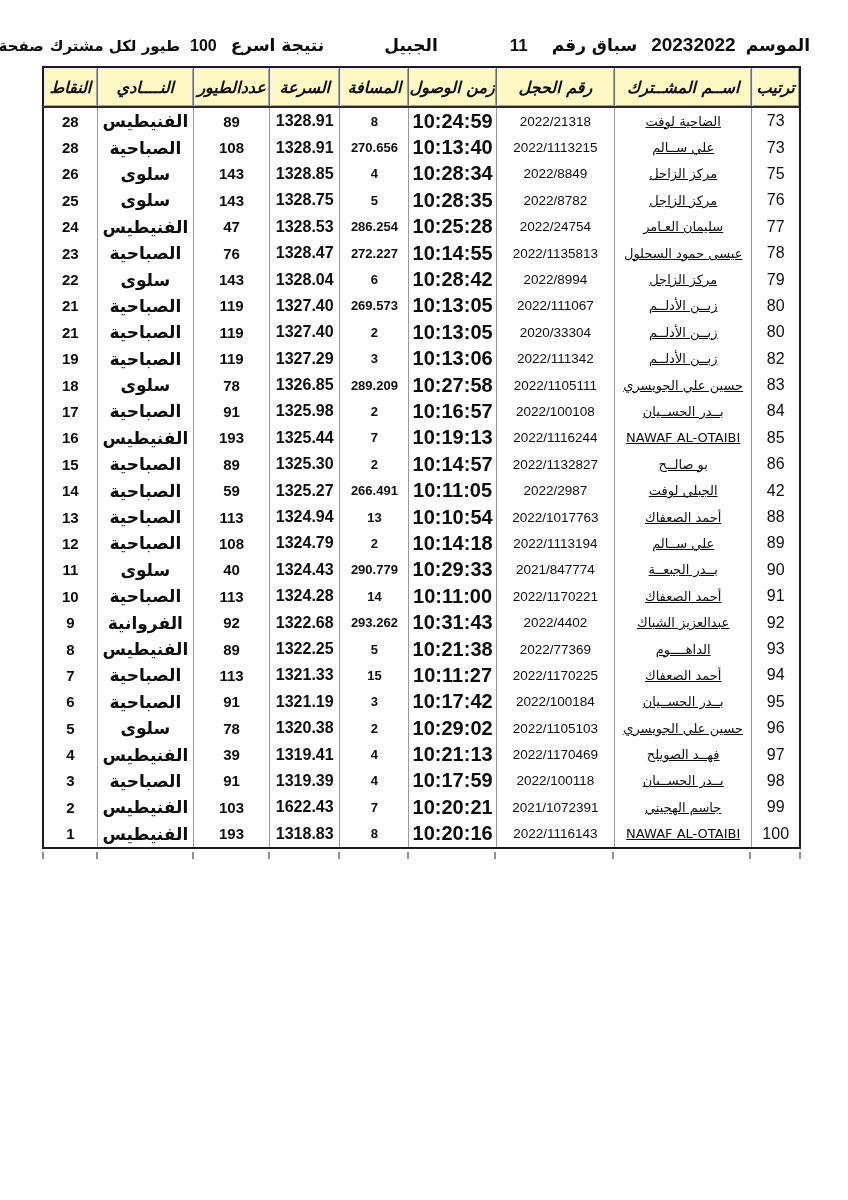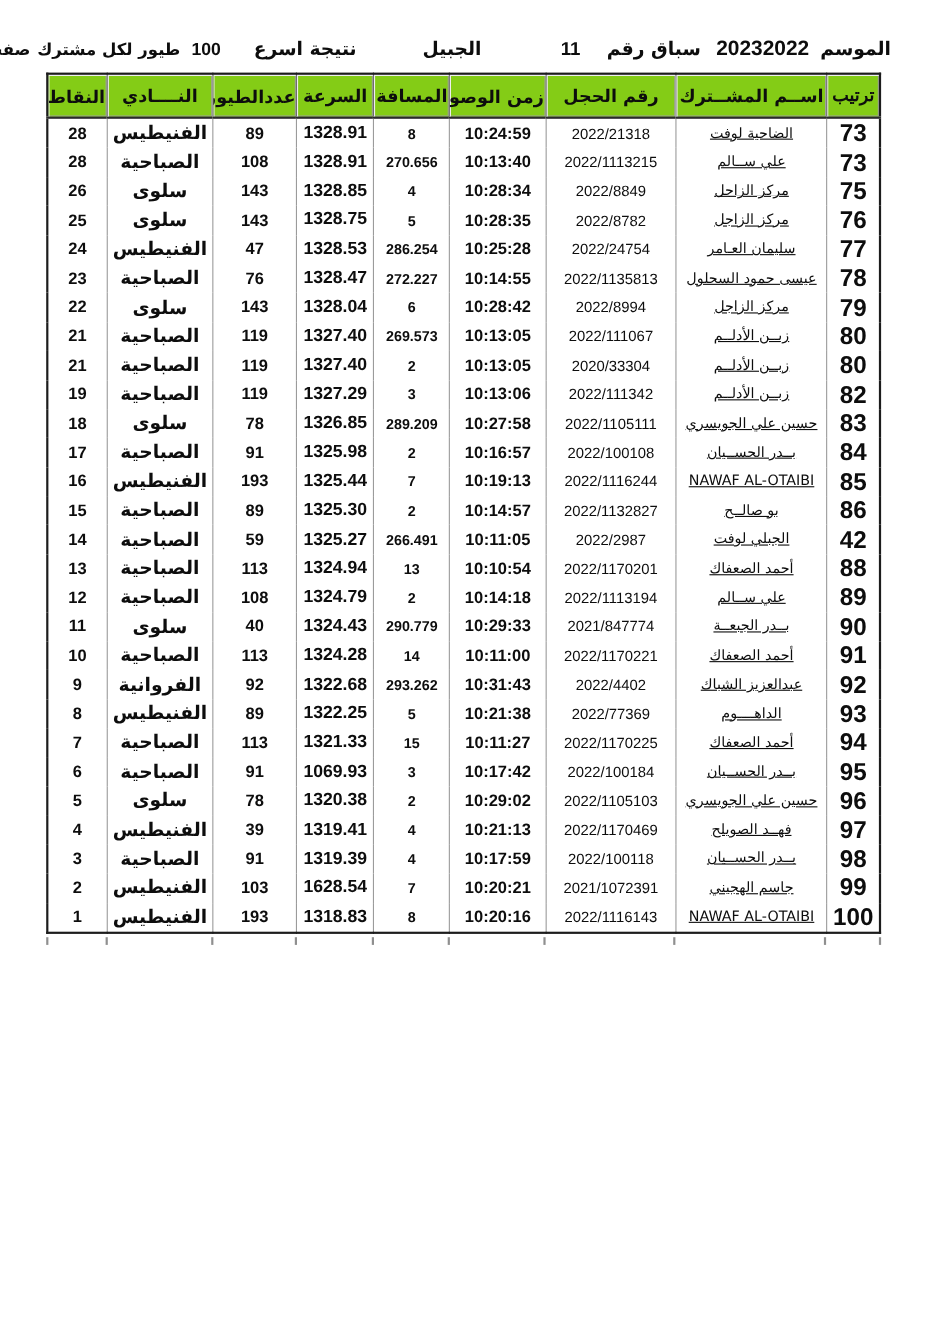--- a/index.html
+++ b/index.html
@@ -18,57 +18,58 @@
     display: flex; align-items: baseline;
     font-weight: bold; font-size: 17px;
     white-space: nowrap;
   }
   .top-header .num { font-family: "Liberation Sans", sans-serif; font-weight: bold; }
   .th-season-label   { margin-left: 10px; }
   .th-season-value   { margin-left: 14px; font-size: 19px; }
   .th-race-label     { margin-left: 24px; }
   .th-race-number    { margin-left: 72px; font-size: 17px; }
   .th-location       { margin-left: 60px; }
-  .th-result-label   { margin-left: 30px; }
+  .th-result-label   { margin-left: 14px; }
   .th-fastest        { margin-left: 10px; font-size: 16px; }
   .th-per-part       { margin-left: 6px;  font-size: 15px; }
   .th-page-label     { margin-left: 12px; font-size: 15px; }
 
   
   table.results {
     position: absolute; left: 42px; top: 66px;
     direction: rtl;
     border-collapse: collapse; table-layout: fixed;
     width: 759px;
     border: 2px solid #1c1c1c;
   }
   table.results th {
     height: 38px;
-    background: #84cc16;
+    background: #fef9c3;
     border: 1px solid #6e6e6e;
     border-bottom: 2px solid #2a2a2a;
     box-shadow: inset 1px 1px 0 #eeeeee, inset -1px -1px 0 #a0a0a0;
     font-weight: bold; font-size: 16px;
     text-align: center; vertical-align: middle;
     white-space: nowrap; overflow: hidden;
     padding: 0 1px;
+    font-style: italic;
   }
   table.results td {
     height: 26.4px;
     border-left: 1px solid #9b9b9b;
     border-right: 1px solid #9b9b9b;
     border-top: none; border-bottom: none;
     text-align: center; vertical-align: middle;
     padding: 0; white-space: nowrap; overflow: hidden;
   }
   
-  .col-rank     { font-family: "Liberation Sans", sans-serif; font-weight: bold; font-size: 22px; }
+  .col-rank     { font-family: "Liberation Sans", sans-serif; font-weight: normal; font-size: 16px; }
   td.col-name   { font-size: 13px; text-align: right; padding: 0 4px 0 2px; text-decoration: underline; }
   td.col-ring   { font-family: "Liberation Sans", sans-serif; font-size: 13.5px; direction: ltr; }
-  td.col-time   { font-family: "Liberation Sans", sans-serif; font-weight: bold; font-size: 15px; direction: ltr; }
+  td.col-time   { font-family: "Liberation Sans", sans-serif; font-weight: bold; font-size: 20px; direction: ltr; }
   td.col-distance { font-family: "Liberation Sans", sans-serif; font-weight: bold; font-size: 13px; direction: ltr; }
   td.col-speed  { font-family: "Liberation Sans", sans-serif; font-weight: bold; font-size: 16px; direction: ltr; margin-left: 44px; }
   td.col-birds  { font-family: "Liberation Sans", sans-serif; font-weight: bold; font-size: 15px; }
   td.col-club   { font-weight: bold; font-size: 17px; }
   td.col-points { font-family: "Liberation Sans", sans-serif; font-weight: bold; font-size: 15px; }
 
   
   .tick-row { position: absolute; left: 42px; top: 852px; width: 759px; height: 8px; }
   .tick { position: absolute; top: 0; width: 2px; height: 7px; background: #8f8f8f; }
 </style>
@@ -277,21 +278,21 @@
           <td class="col-time">10:11:05</td>
           <td class="col-distance">266.491</td>
           <td class="col-speed">1325.27</td>
           <td class="col-birds">59</td>
           <td class="col-club">الصباحية</td>
           <td class="col-points">14</td>
         </tr>
         <tr>
           <td class="col-rank">88</td>
           <td class="col-name">أحمد الصعفاك</td>
-          <td class="col-ring">2022/1170201</td>
+          <td class="col-ring">2022/1017763</td>
           <td class="col-time">10:10:54</td>
           <td class="col-distance">13</td>
           <td class="col-speed">1324.94</td>
           <td class="col-birds">113</td>
           <td class="col-club">الصباحية</td>
           <td class="col-points">13</td>
         </tr>
         <tr>
           <td class="col-rank">89</td>
           <td class="col-name">علي ســالم</td>
@@ -357,21 +358,21 @@
           <td class="col-birds">113</td>
           <td class="col-club">الصباحية</td>
           <td class="col-points">7</td>
         </tr>
         <tr>
           <td class="col-rank">95</td>
           <td class="col-name">بــدر الحســيان</td>
           <td class="col-ring">2022/100184</td>
           <td class="col-time">10:17:42</td>
           <td class="col-distance">3</td>
-          <td class="col-speed">1069.93</td>
+          <td class="col-speed">1321.19</td>
           <td class="col-birds">91</td>
           <td class="col-club">الصباحية</td>
           <td class="col-points">6</td>
         </tr>
         <tr>
           <td class="col-rank">96</td>
           <td class="col-name">حسين علي الجويسري</td>
           <td class="col-ring">2022/1105103</td>
           <td class="col-time">10:29:02</td>
           <td class="col-distance">2</td>
@@ -401,21 +402,21 @@
           <td class="col-birds">91</td>
           <td class="col-club">الصباحية</td>
           <td class="col-points">3</td>
         </tr>
         <tr>
           <td class="col-rank">99</td>
           <td class="col-name">جاسم الهجيني</td>
           <td class="col-ring">2021/1072391</td>
           <td class="col-time">10:20:21</td>
           <td class="col-distance">7</td>
-          <td class="col-speed">1628.54</td>
+          <td class="col-speed">1622.43</td>
           <td class="col-birds">103</td>
           <td class="col-club">الفنيطيس</td>
           <td class="col-points">2</td>
         </tr>
         <tr>
           <td class="col-rank">100</td>
           <td class="col-name">NAWAF AL-OTAIBI</td>
           <td class="col-ring">2022/1116143</td>
           <td class="col-time">10:20:16</td>
           <td class="col-distance">8</td>

